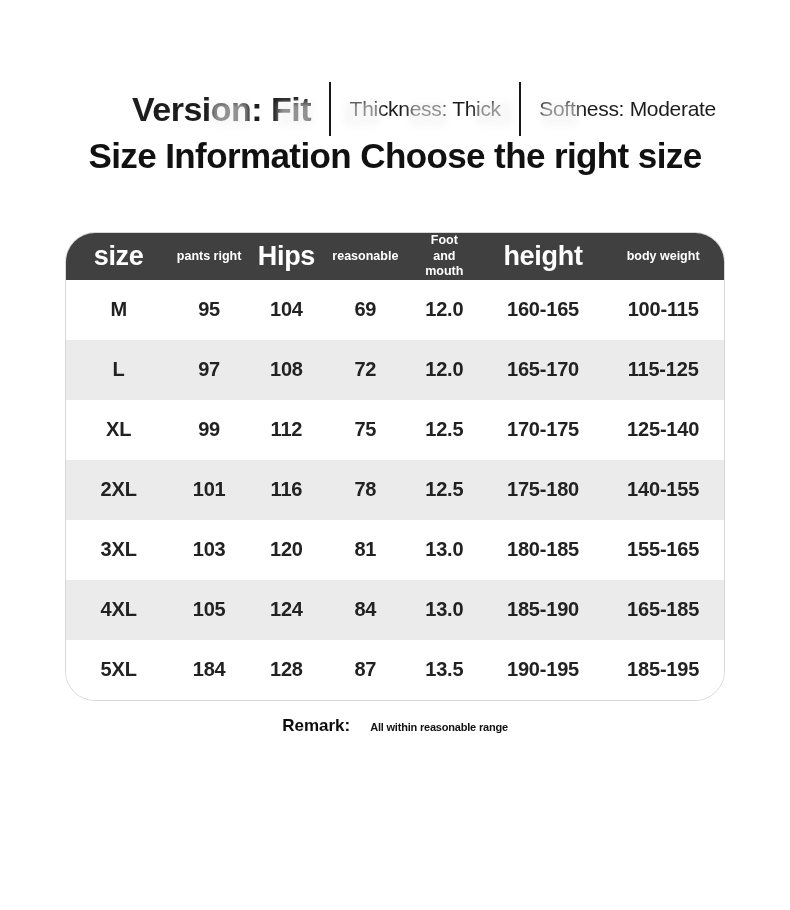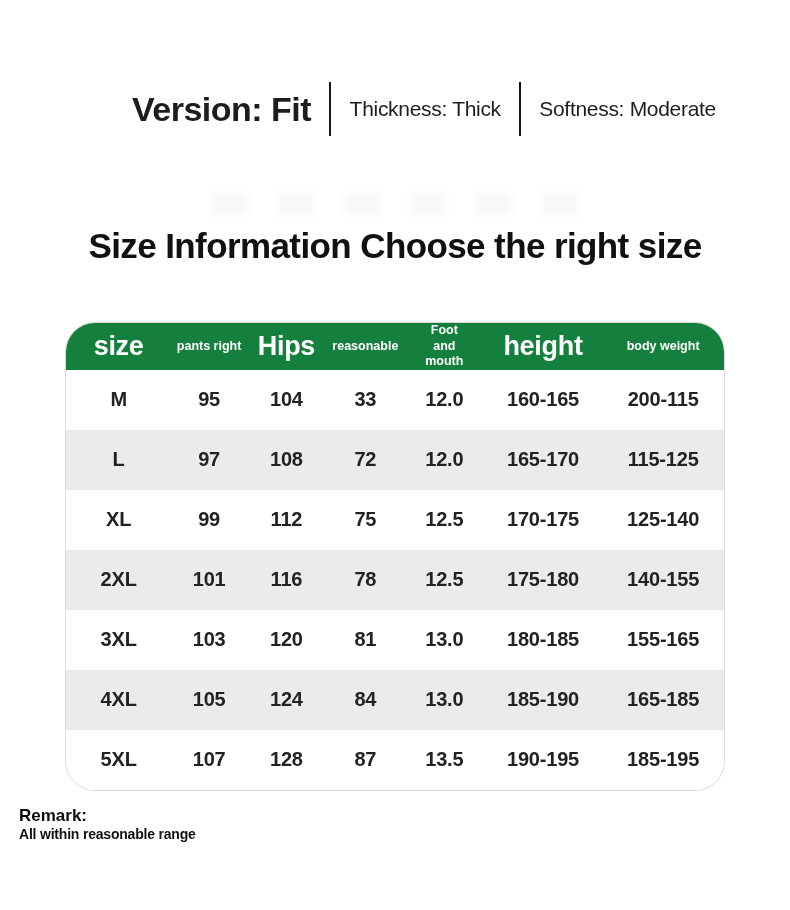--- a/index.html
+++ b/index.html
@@ -13,60 +13,59 @@
   }
   
   .topbar {
     margin: 82px 74px 0 92px;
     display: flex; align-items: center; justify-content: space-between;
   }
   .version-label { font-size: 34px; font-weight: 700; letter-spacing: -0.5px; margin-left: 40px; }
   .attr-label { font-size: 21px; font-weight: 400; letter-spacing: -0.3px; }
   .vdivider { width: 2px; height: 54px; background: #171717; }
   
-  .title-wrap { position: relative; text-align: center; margin-top: 90px; }
+  .title-wrap { position: relative; text-align: center; }
   .ghost-watermark {
     position: absolute; left: 0; right: 0; top: -34px; height: 26px;
     display: flex; justify-content: center; gap: 30px;
     filter: blur(3px); opacity: 0.55; pointer-events: none;
   }
   .ghost-watermark i { display: block; width: 36px; height: 24px; background: #f3f3f3; border-radius: 3px; }
   .main-title { font-size: 35px; font-weight: 800; letter-spacing: -0.6px; color: #111; }
   .subtitle { margin-top: 15px; font-size: 26px; font-weight: 500; color: #2c2c2c; letter-spacing: -0.3px; }
   
   .table-wrap {
     margin: 56px 65px 0;
     border-radius: 30px;
     overflow: hidden;
     border: 1px solid #d8d8d8;
     background: #fff;
   }
   table { width: 100%; border-collapse: collapse; table-layout: fixed; }
-  thead tr { background: #15803d; height: 44px; }
+  thead tr { background: #404040; height: 44px; }
   th { color: #ffffff; font-weight: 700; text-align: center; vertical-align: middle; white-space: nowrap; }
   th.big { font-size: 27px; letter-spacing: -0.3px; }
   th.small { font-size: 12.5px; line-height: 1.25; }
   th.wrap { white-space: normal; padding: 0 14px; }
   tbody tr { height: 60px; background: #ffffff; }
   tbody tr.alt { background: #ebebeb; }
   td {
     text-align: center; vertical-align: middle;
     font-size: 20px; font-weight: 700; color: #222222;
     letter-spacing: -0.2px;
   }
   
   .remark {
     margin-top: 15px;
     display: flex; justify-content: center; align-items: baseline;
     white-space: nowrap;
-    flex-direction: column;
   }
   .remark-label { font-size: 17px; font-weight: 800; color: #0d0d0d; margin-right: 1px; }
   .remark-cn { font-size: 15.5px; color: #9b9b9b; }
-  .remark-en { font-size: 14px; font-weight: 700; color: #111; margin-left: 19px; letter-spacing: -0.2px; }
+  .remark-en { font-size: 11px; font-weight: 700; color: #111; margin-left: 19px; letter-spacing: -0.2px; }
 </style>
 </head>
 <body>
 
 <div class="topbar">
   <span class="version-label">Version: Fit</span>
   <span class="vdivider"></span>
   <span class="attr-label">Thickness: Thick</span>
   <span class="vdivider"></span>
   <span class="attr-label">Softness: Moderate</span>
@@ -104,24 +103,24 @@
           <th class="small wrap">Foot and mouth</th>
           <th class="big">height</th>
           <th class="small">body weight</th>
         </tr>
     </thead>
     <tbody>
         <tr>
           <td>M</td>
           <td>95</td>
           <td>104</td>
-          <td>33</td>
+          <td>69</td>
           <td>12.0</td>
           <td>160-165</td>
-          <td>200-115</td>
+          <td>100-115</td>
         </tr>
         <tr class="alt">
           <td>L</td>
           <td>97</td>
           <td>108</td>
           <td>72</td>
           <td>12.0</td>
           <td>165-170</td>
           <td>115-125</td>
         </tr>
@@ -156,21 +155,21 @@
           <td>4XL</td>
           <td>105</td>
           <td>124</td>
           <td>84</td>
           <td>13.0</td>
           <td>185-190</td>
           <td>165-185</td>
         </tr>
         <tr>
           <td>5XL</td>
-          <td>107</td>
+          <td>184</td>
           <td>128</td>
           <td>87</td>
           <td>13.5</td>
           <td>190-195</td>
           <td>185-195</td>
         </tr>
       </tbody>
   </table>
 </div>
 

